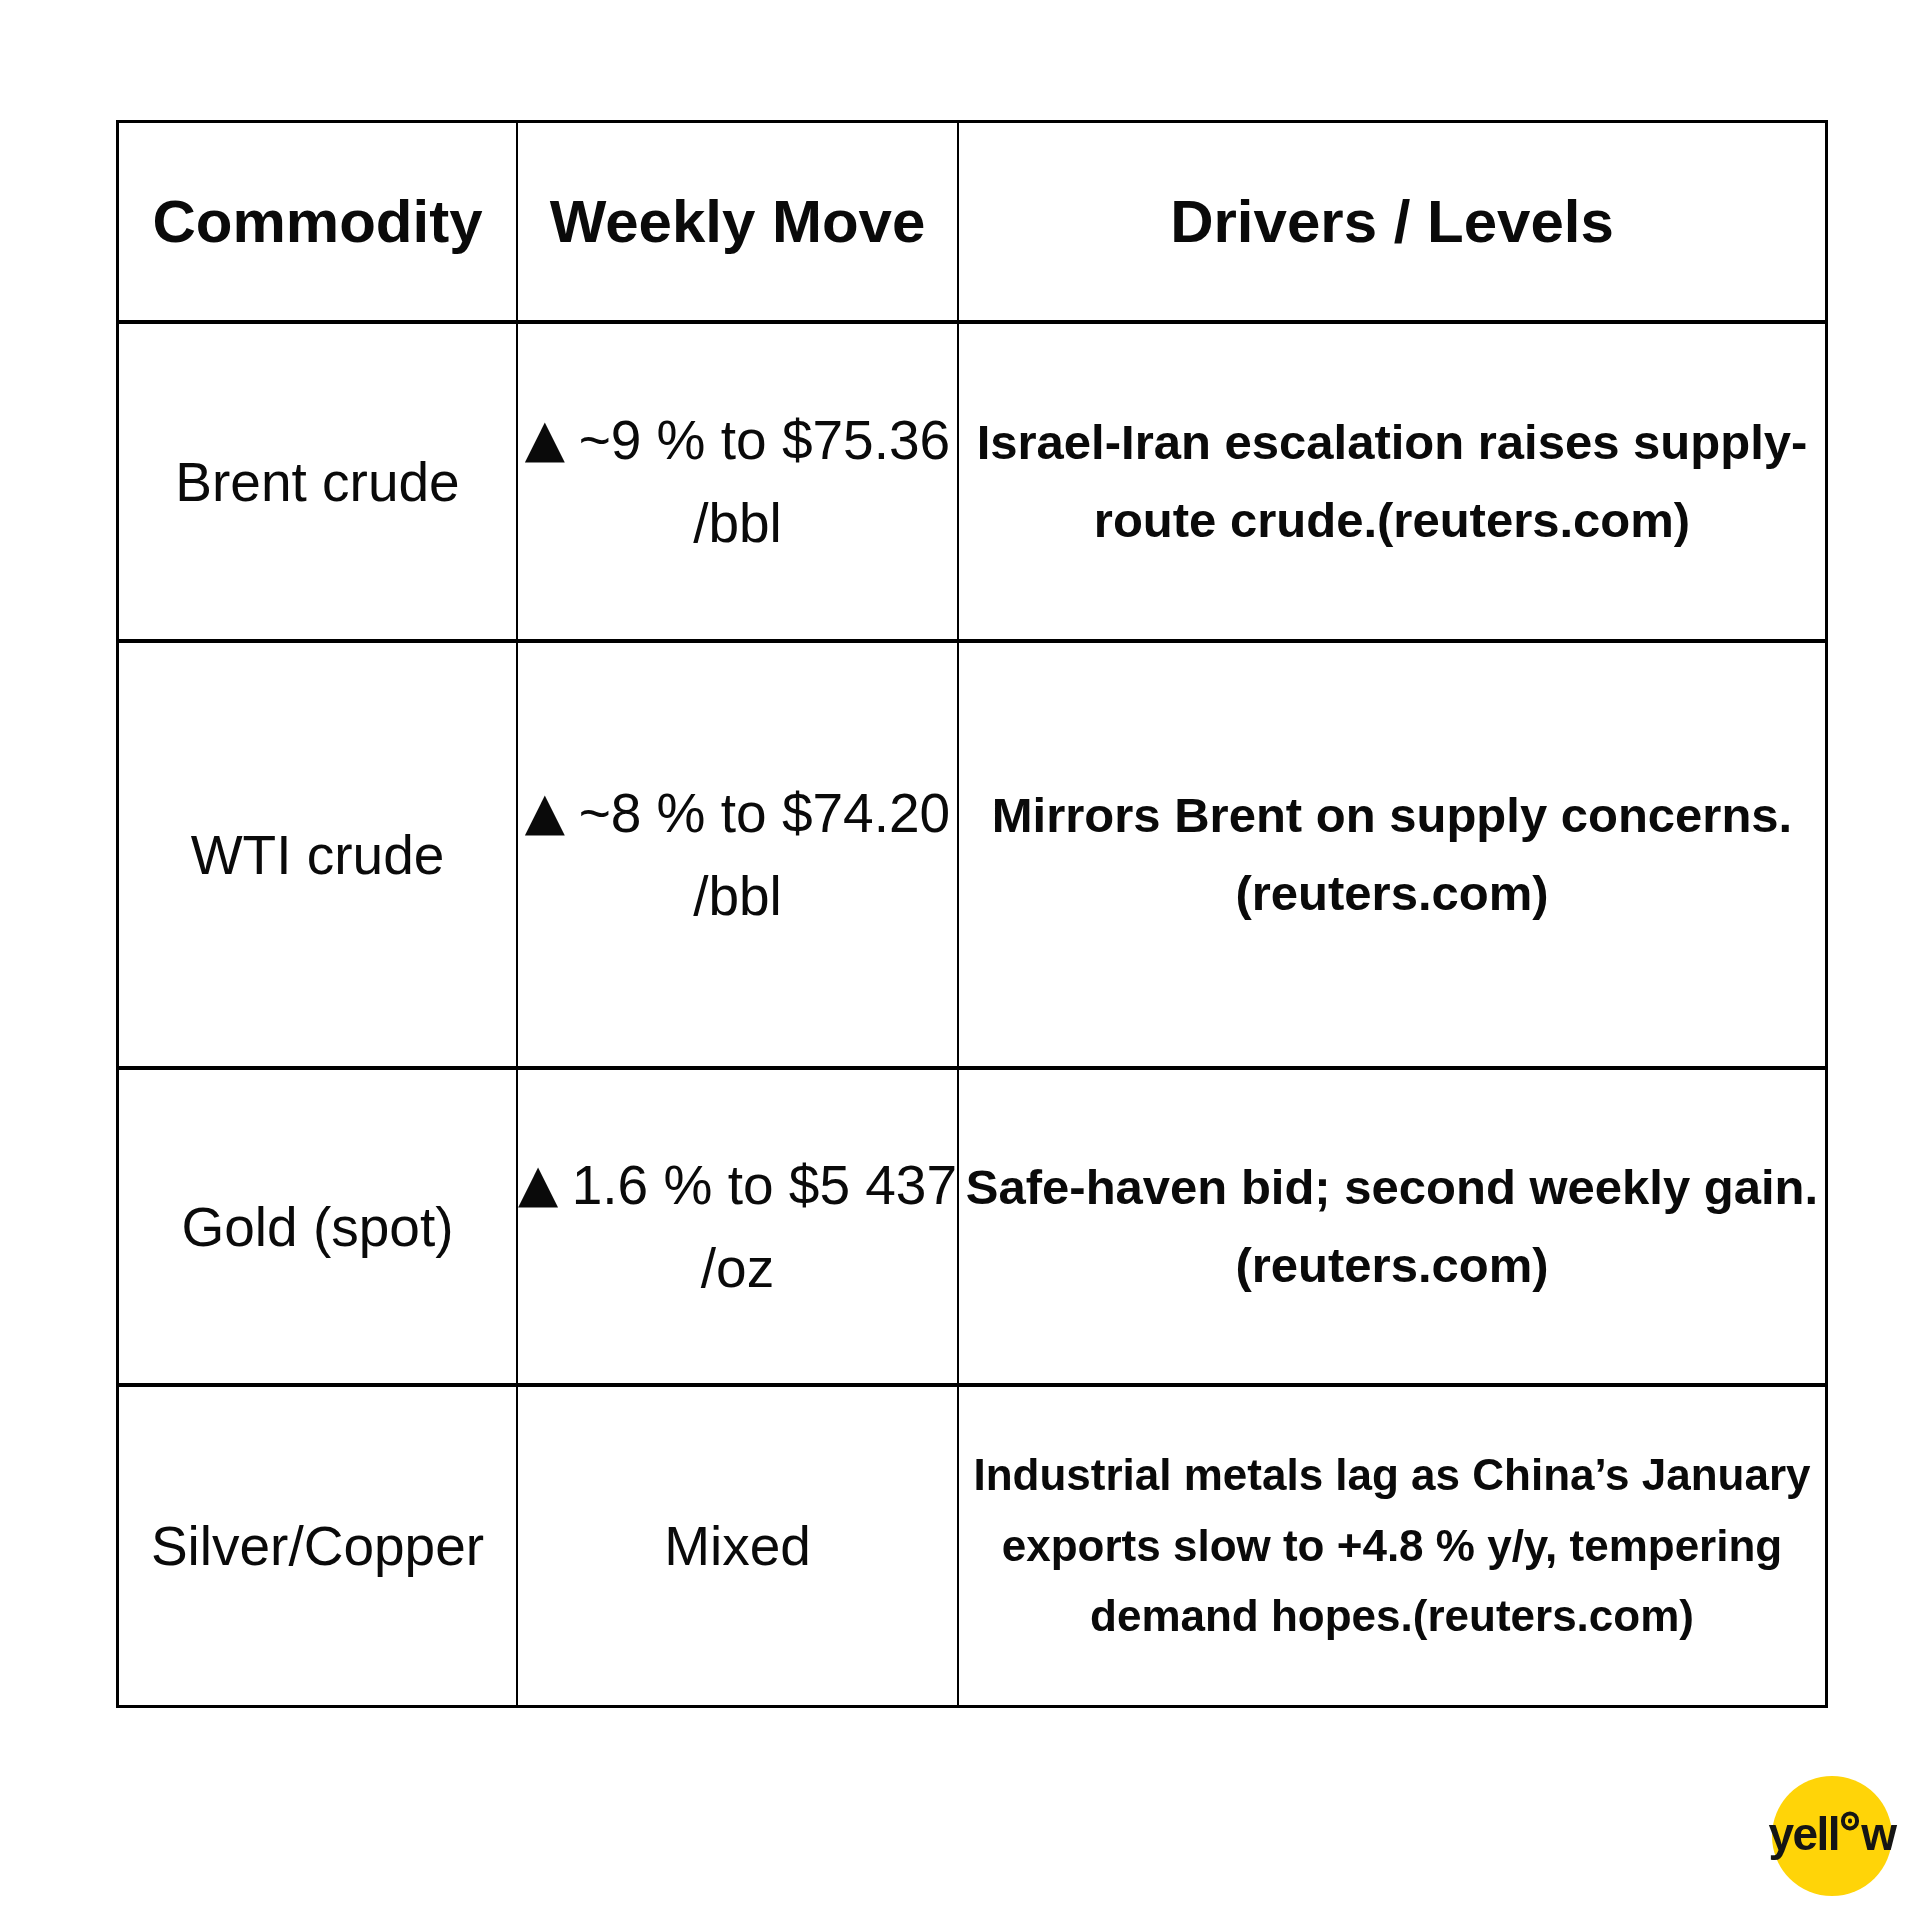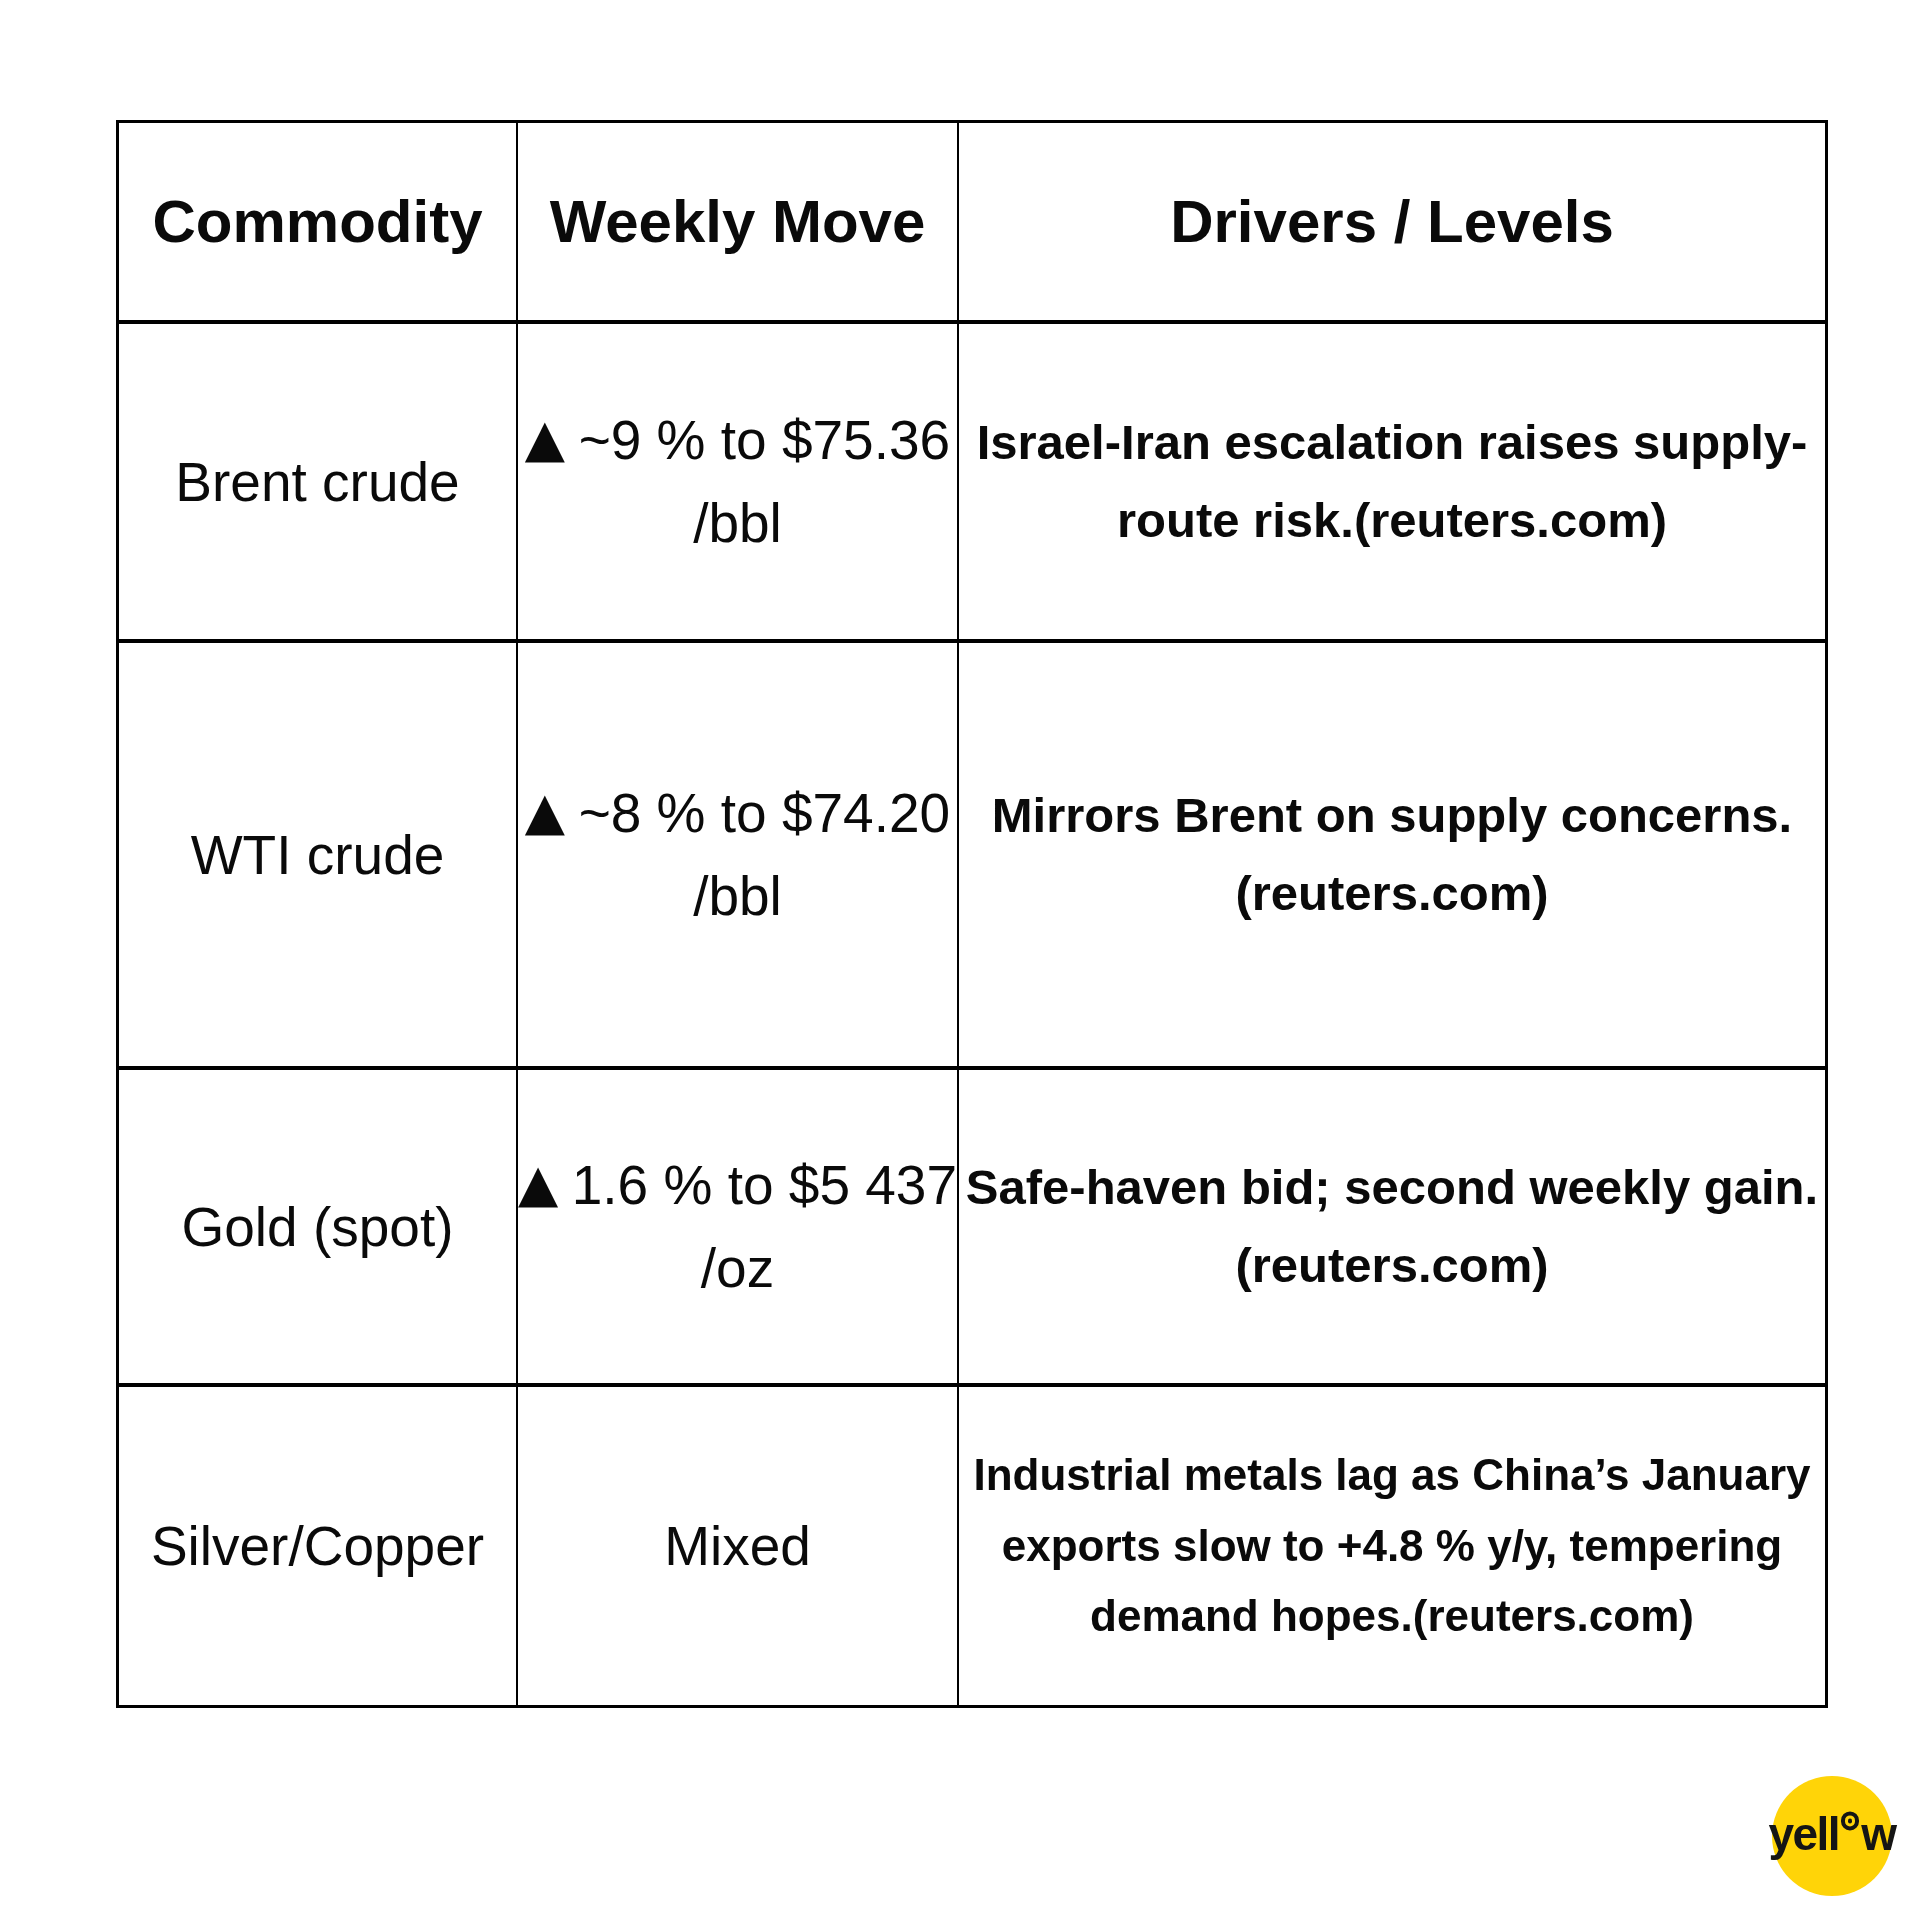--- a/index.html
+++ b/index.html
@@ -118,21 +118,21 @@
       <div class="cell commodity">Brent crude</div>
       <div class="cell move">
         <div class="move-line1">
           <span class="move-icon">▲</span>
           <span>~9 % to $75.36</span>
         </div>
         <div class="line">/bbl</div>
       </div>
       <div class="cell drivers col-last">
         <div class="line">Israel-Iran escalation raises supply-</div>
-        <div class="line">route risk.(reuters.com)</div>
+        <div class="line">route crude.(reuters.com)</div>
       </div>
       <div class="cell commodity">WTI crude</div>
       <div class="cell move">
         <div class="move-line1">
           <span class="move-icon">▲</span>
           <span>~8 % to $74.20</span>
         </div>
         <div class="line">/bbl</div>
       </div>
       <div class="cell drivers col-last">

